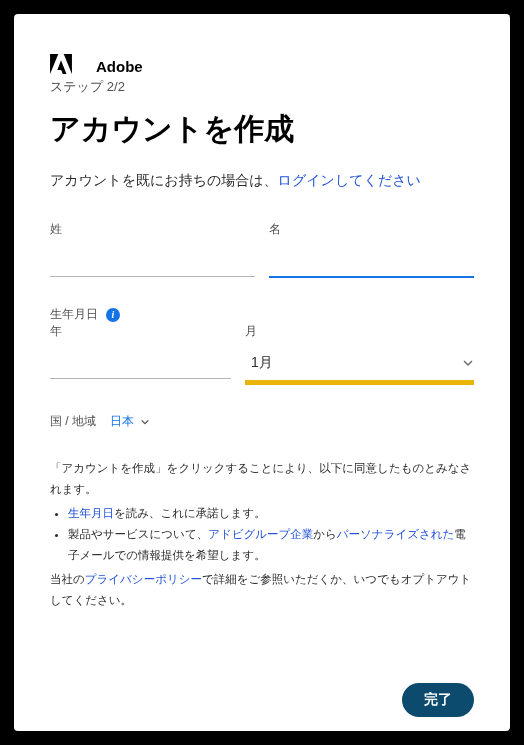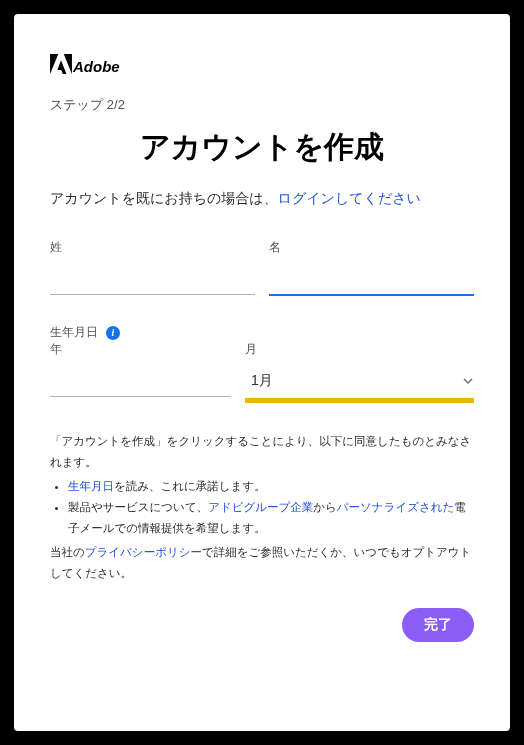--- a/index.html
+++ b/index.html
@@ -18,44 +18,41 @@
       width: 100%;
       height: 100%;
       border-radius: 4px;
       padding: 40px 36px 30px 36px;
       overflow: hidden;
       position: relative;
     }
     .brand {
       display: flex;
       align-items: center;
-      gap: 1px;
-      margin-bottom: 18px;
-      font-style: italic;
+      gap: 24px;
     }
     .brand-logo {
       width: 22px;
       height: 20px;
     }
     .brand-name {
       font-weight: 700;
       font-size: 15px;
       color: #000;
     }
     .step {
       font-size: 13px;
       color: #505050;
       margin-bottom: 13px;
     }
     .title {
       font-size: 30px;
       font-weight: 700;
       color: #000;
       margin-bottom: 18px;
-      text-align: center;
     }
     .prompt {
       font-size: 14px;
       color: #2c2c2c;
       line-height: 1.8;
       margin-bottom: 28px;
     }
     .link { color: #1d4ed8; cursor: pointer; }
     .name-row {
       display: flex;
@@ -156,28 +153,29 @@
     .legal ul {
       list-style: disc;
       padding-left: 18px;
       margin: 2px 0;
     }
     .btn-row {
       display: flex;
       justify-content: flex-end;
     }
     .btn-primary {
-      background: #8b5cf6;
+      background: #0c4a6e;
       color: #fff;
       border: none;
       border-radius: 18px;
       padding: 8px 22px;
       font-size: 14px;
       font-weight: 700;
       cursor: pointer;
+      margin-top: 48px;
     }
   </style>
 </head>
 <body>
 
 <div class="card">
 
   <div class="brand">
     <span>
       <svg class="brand-logo" viewBox="0 0 24 22">
@@ -222,20 +220,29 @@
       <label class="field-label">月</label>
       <div class="select-wrap">
         <span class="select-value">1月</span>
         <svg class="chevron" viewBox="0 0 12 12">
             <path d="M2 4 L6 8 L10 4" stroke="currentColor" stroke-width="1.5" fill="none"></path>
           </svg>
       </div>
     </div>
   </div>
 
+  <div class="region-row">
+    <span class="region-label">国 / 地域</span>
+    <span class="region-value">
+      <span>日本</span>
+      <svg class="region-chev" viewBox="0 0 12 12">
+          <path d="M2 4 L6 8 L10 4" stroke="currentColor" stroke-width="1.5" fill="none"></path>
+        </svg>
+    </span>
+  </div>
 
   <div class="legal">
     <div>「アカウントを作成」をクリックすることにより、以下に同意したものとみなされます。</div>
     <ul>
       <li>
         <span class="link">生年月日</span><span>を読み、これに承諾します。</span>
       </li>
       <li>
         <span>製品やサービスについて、</span><span class="link">アドビグループ企業</span><span>から</span><span class="link">パーソナライズされた</span><span>電子メールでの情報提供を希望します。</span>
       </li>

